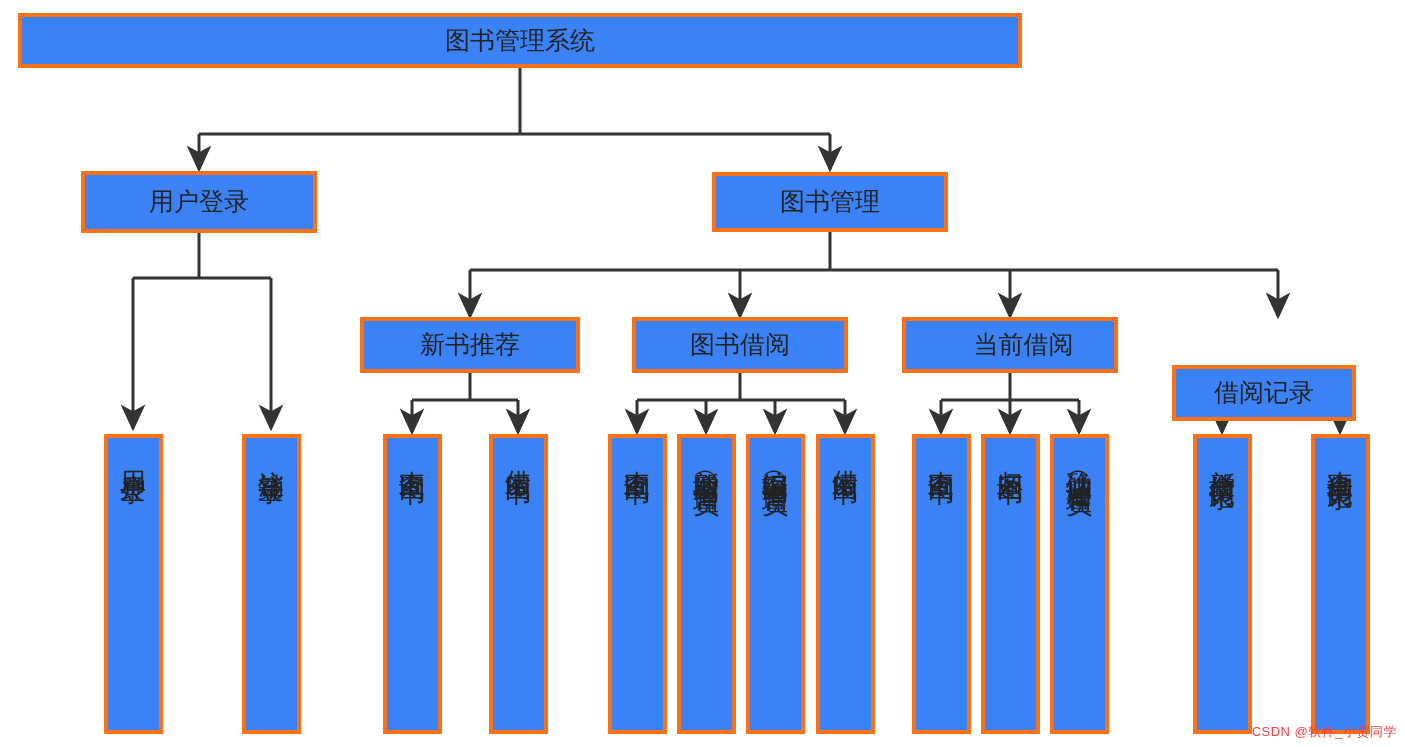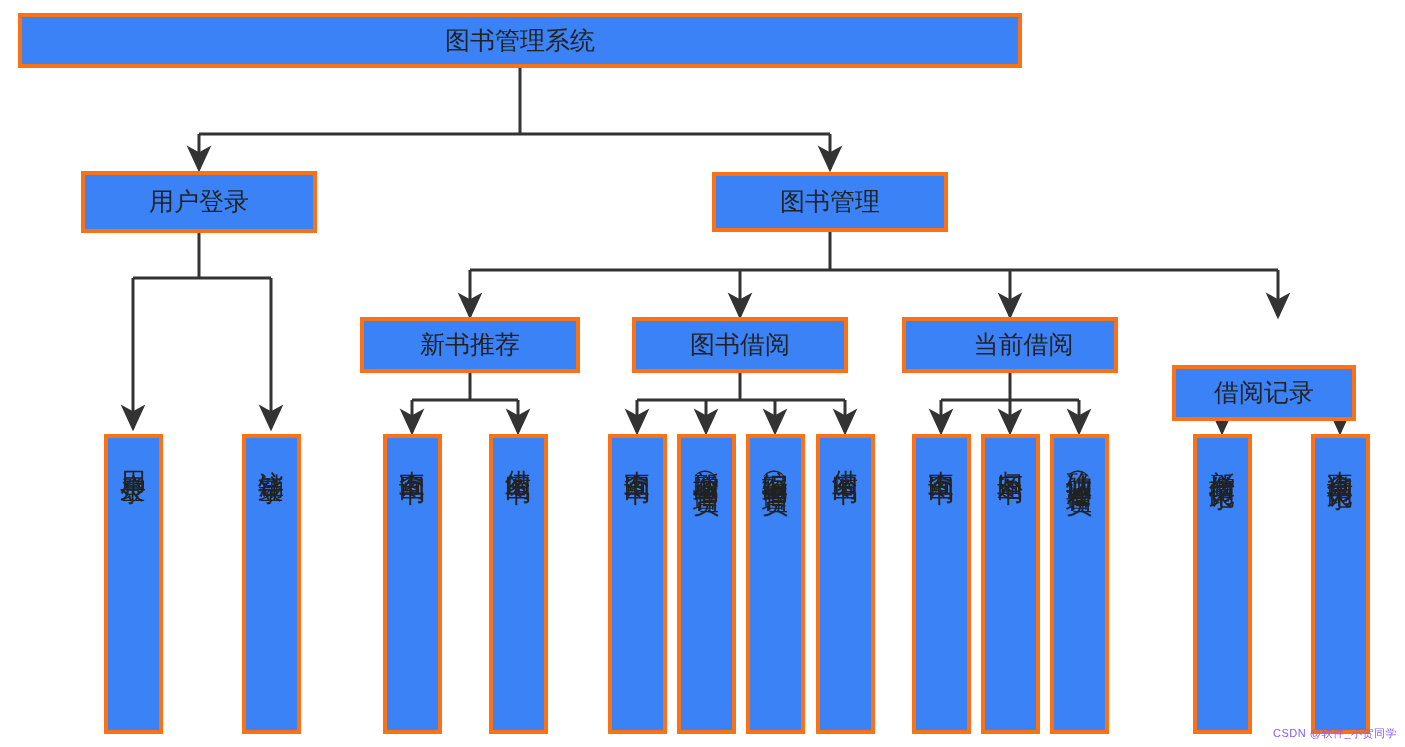--- a/index.html
+++ b/index.html
@@ -55,22 +55,22 @@
     writing-mode: vertical-rl;
     text-orientation: upright;
     letter-spacing: 3px;
     font-size: 26px;
     line-height: 1;
   }
   #watermark {
     position: absolute;
     right: 8px;
     bottom: 6px;
-    font-size: 11px;
-    color: #8b5cf6;
+    font-size: 13px;
+    color: #ef4444;
     letter-spacing: 0.5px;
     user-select: none;
     white-space: nowrap;
   }
 </style>
 </head>
 <body>
 
 <div id="diagram-root">
 

